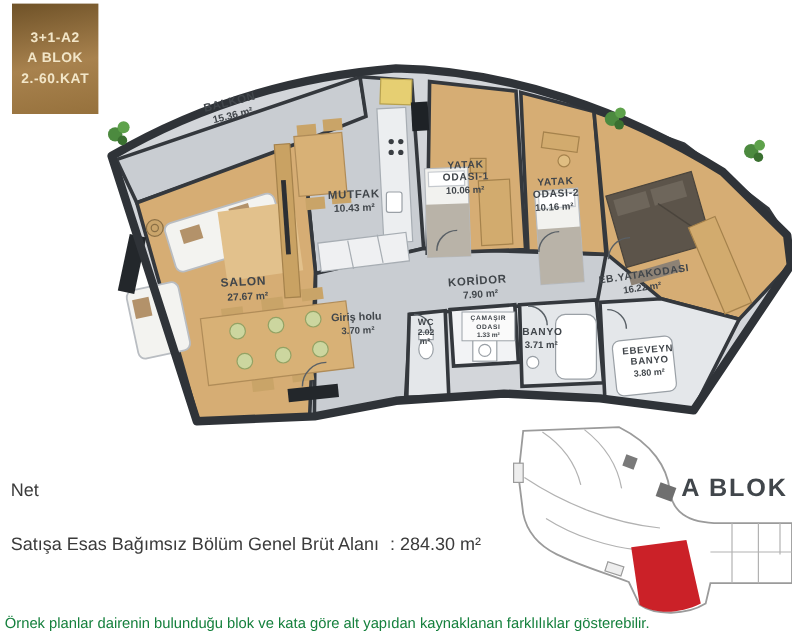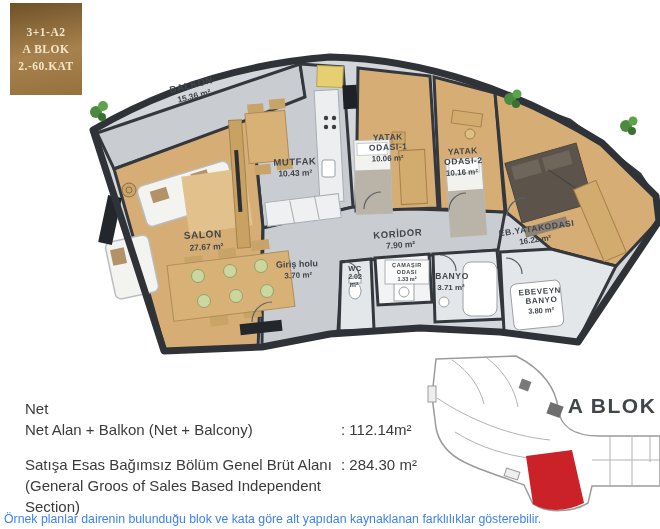--- a/index.html
+++ b/index.html
@@ -1,27 +1,27 @@
 <!DOCTYPE html>
 <html><head>
 <meta charset="utf-8">
 <style>
   html,body{margin:0;padding:0;background:#ffffff;}
   .page{position:relative;width:660px;height:529px;overflow:hidden;background:#fff;
         font-family:"Liberation Sans",sans-serif;}
   .badge{position:absolute;left:10px;top:3px;width:72px;height:92px;
          background:linear-gradient(170deg,#6f5228 0%,#a8824e 55%,#96713c 100%);
          display:flex;flex-direction:column;align-items:center;justify-content:center;
-         gap:5px;color:#f2e6c8;font-size:11.5px;font-weight:600;letter-spacing:.5px;font-family:Liberation Serif, serif;}
+         gap:5px;color:#f2e6c8;font-size:11.5px;font-weight:600;letter-spacing:.5px;}
   .plan-svg{position:absolute;left:0;top:0;}
-  .summary{position:absolute;left:25px;top:398px;width:412px;font-size:15px;color:#3b3b3b;}
+  .summary{position:absolute;left:9px;top:398px;width:412px;font-size:15px;color:#3b3b3b;}
   .srow{display:flex;line-height:21px;}
   .srow .lbl{width:316px;}
-  .srow.gap{margin-top:14px;}
-  .disclaimer{position:absolute;left:4px;top:512px;width:655px;font-size:12.3px;color:#3b82f6;}
+  .srow.gap{margin-top:24px;}
+  .disclaimer{position:absolute;left:4px;top:512px;width:655px;font-size:12.3px;color:#15803d;}
   svg text{font-family:"Liberation Sans",sans-serif;fill:#41464b;}
   .rname{font-weight:700;letter-spacing:.6px;}
   .rarea{font-weight:600;}
 </style>
 </head>
 <body>
 
 <div class="page">
 
   <div class="badge">
@@ -227,27 +227,20 @@
       <rect x="505" y="470" width="14" height="8" transform="rotate(18 512 474)" fill="#eeeeee" stroke="#9b9b9b"></rect>
       <path d="M 526 456 L 572 450 L 584 503 C 566 512 546 512 533 504 Z" fill="#cb2128"></path>
       <text x="612" y="413" font-size="21" font-weight="600" letter-spacing="1.5" fill="#151515" text-anchor="middle">A BLOK</text>
     </g>
   </svg>
 
   <div class="summary">
     <div class="srow">
       <span class="lbl">Net</span>
     </div>
-    <div class="srow">
-      <span class="lbl">Net Alan + Balkon (Net + Balcony)</span>
-      <span>: 112.14m²</span>
-    </div>
     <div class="srow gap">
       <span class="lbl">Satışa Esas Bağımsız Bölüm Genel Brüt Alanı</span>
       <span>: 284.30 m²</span>
     </div>
-    <div class="srow">
-      <span class="lbl">(General Groos of Sales Based Independent Section)</span>
-    </div>
   </div>
 
   <div class="disclaimer">Örnek planlar dairenin bulunduğu blok ve kata göre alt yapıdan kaynaklanan farklılıklar gösterebilir.</div>
 </div>
 
 </body></html>

